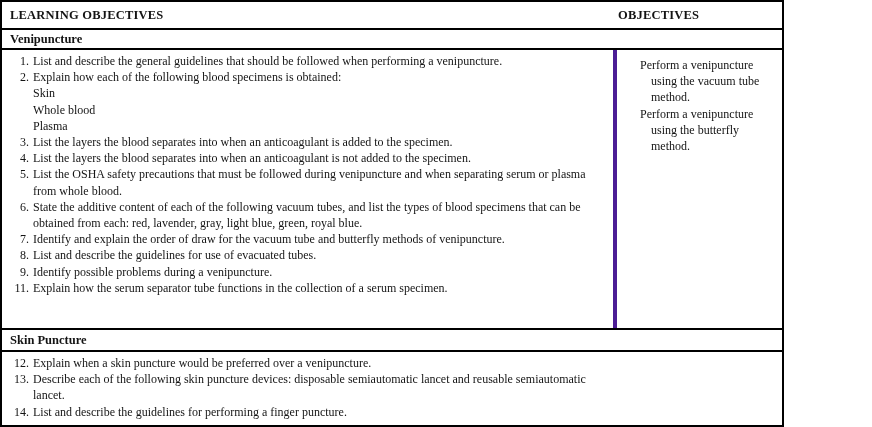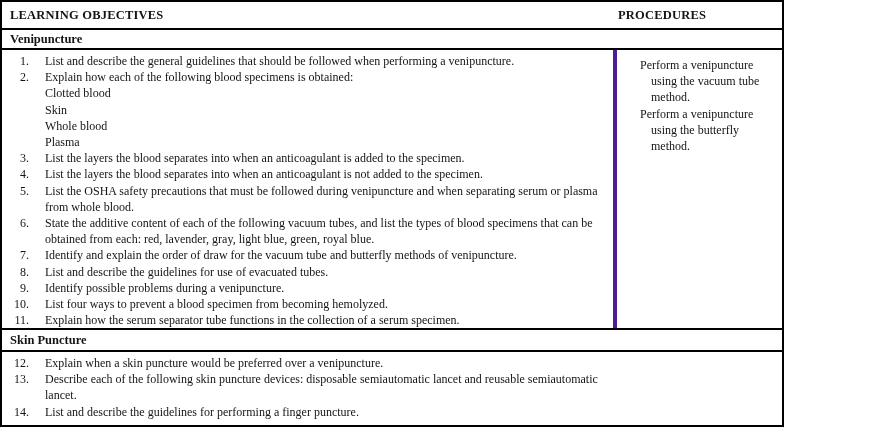--- a/index.html
+++ b/index.html
@@ -73,53 +73,49 @@
     padding: 7px 6px 2px 0;
   }
   .obj-row { display: flex; }
   .obj-num {
     flex: 0 0 24px;
     text-align: right;
     white-space: nowrap;
   }
   .obj-text {
     flex: 1;
-    margin-left: 16px;
+    margin-left: 4px;
   }
   .proc-item {
     padding-left: 34px;
     text-indent: -11px;
   }
 </style>
 </head>
 <body>
 
 <div class="page">
   <div class="table">
 
     <div class="row split header-row">
       <div class="header-cell left">LEARNING OBJECTIVES</div>
-      <div class="header-cell right">PROCEDURES</div>
+      <div class="header-cell right">OBJECTIVES</div>
     </div>
 
     <div class="row band band-1">Venipuncture</div>
 
     <div class="row split body-1">
       <div class="cell objectives-cell">
         <div class="obj-row">
           <span class="obj-num">1.</span>
           <span class="obj-text">List and describe the general guidelines that should be followed when performing a venipuncture.</span>
         </div>
         <div class="obj-row">
           <span class="obj-num">2.</span>
           <span class="obj-text">Explain how each of the following blood specimens is obtained:</span>
-        </div>
-        <div class="obj-row">
-          <span class="obj-num"></span>
-          <span class="obj-text">Clotted blood</span>
         </div>
         <div class="obj-row">
           <span class="obj-num"></span>
           <span class="obj-text">Skin</span>
         </div>
         <div class="obj-row">
           <span class="obj-num"></span>
           <span class="obj-text">Whole blood</span>
         </div>
         <div class="obj-row">
@@ -148,24 +144,20 @@
         </div>
         <div class="obj-row">
           <span class="obj-num">8.</span>
           <span class="obj-text">List and describe the guidelines for use of evacuated tubes.</span>
         </div>
         <div class="obj-row">
           <span class="obj-num">9.</span>
           <span class="obj-text">Identify possible problems during a venipuncture.</span>
         </div>
         <div class="obj-row">
-          <span class="obj-num">10.</span>
-          <span class="obj-text">List four ways to prevent a blood specimen from becoming hemolyzed.</span>
-        </div>
-        <div class="obj-row">
           <span class="obj-num">11.</span>
           <span class="obj-text">Explain how the serum separator tube functions in the collection of a serum specimen.</span>
         </div>
       </div>
       <div class="cell procedures-cell">
         <div class="proc-item">Perform a venipuncture using the vacuum tube method.</div>
         <div class="proc-item">Perform a venipuncture using the butterfly method.</div>
       </div>
     </div>
 

